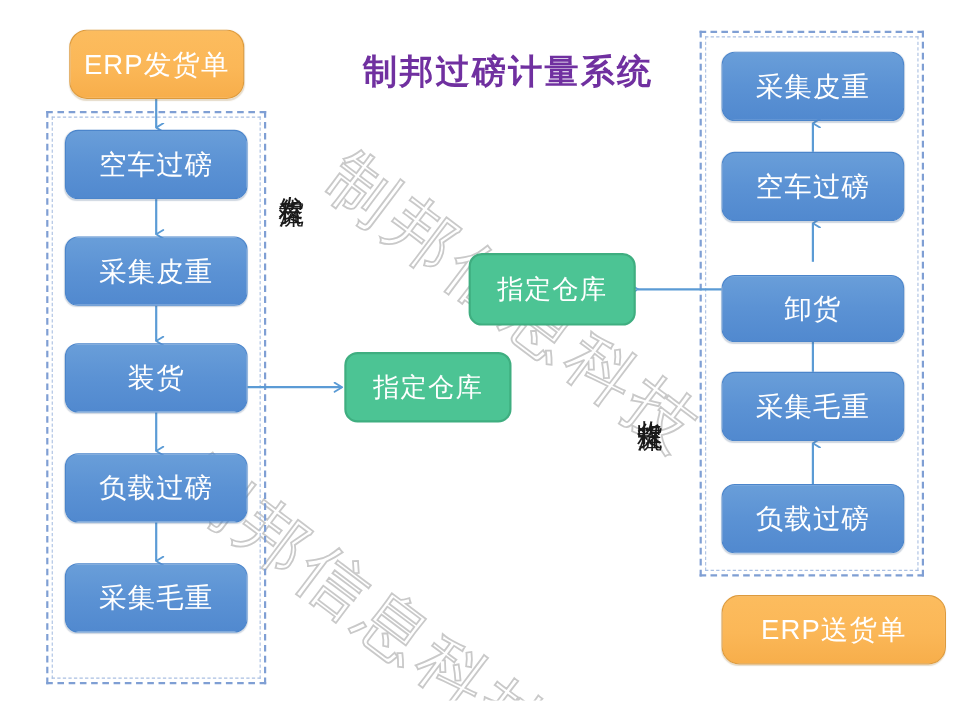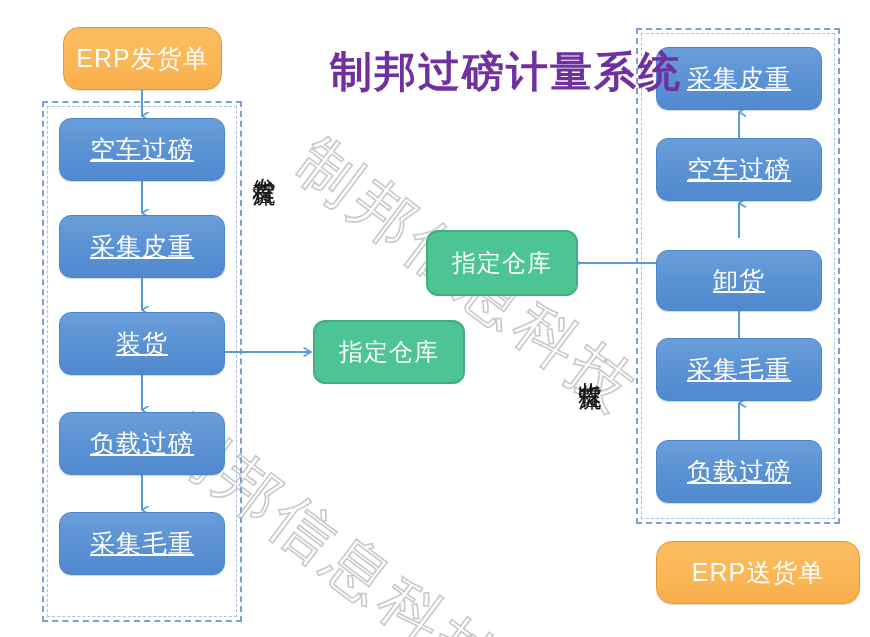--- a/index.html
+++ b/index.html
@@ -63,21 +63,20 @@
     white-space: nowrap;
     font-size: 25px;
     letter-spacing: 1px;
     z-index: 4;
   }
   .node-blue {
     background: linear-gradient(180deg, #699ed9 0%, #5b92d4 50%, #5189cf 100%);
     border: 1.5px solid #4b85cb;
     border-radius: 12px;
     box-shadow: 0 1px 1px rgba(60,90,130,0.25);
-    text-decoration: underline;
   }
   .node-orange {
     background: linear-gradient(180deg, #fcbc5e 0%, #fbb757 55%, #f7ae4b 100%);
     border: 1.5px solid #dd9a3c;
     border-radius: 16px;
     box-shadow: 0 1px 1px rgba(150,110,40,0.25);
   }
   .node-green {
     background: #4cc494;
     border: 2px solid #3fae80;
@@ -102,21 +101,21 @@
     line-height: 1.05;
     z-index: 5;
     font-family: "DejaVu Sans", sans-serif;
   }
 
   
   #diagram-title {
     position: absolute;
     left: 330px;
     top: 44px;
-    font-size: 42px;
+    font-size: 31px;
     font-weight: 700;
     color: #7030a0;
     letter-spacing: 2px;
     white-space: nowrap;
     z-index: 6;
     font-family: "DejaVu Sans", sans-serif;
   }
 </style>
 </head>
 <body>

